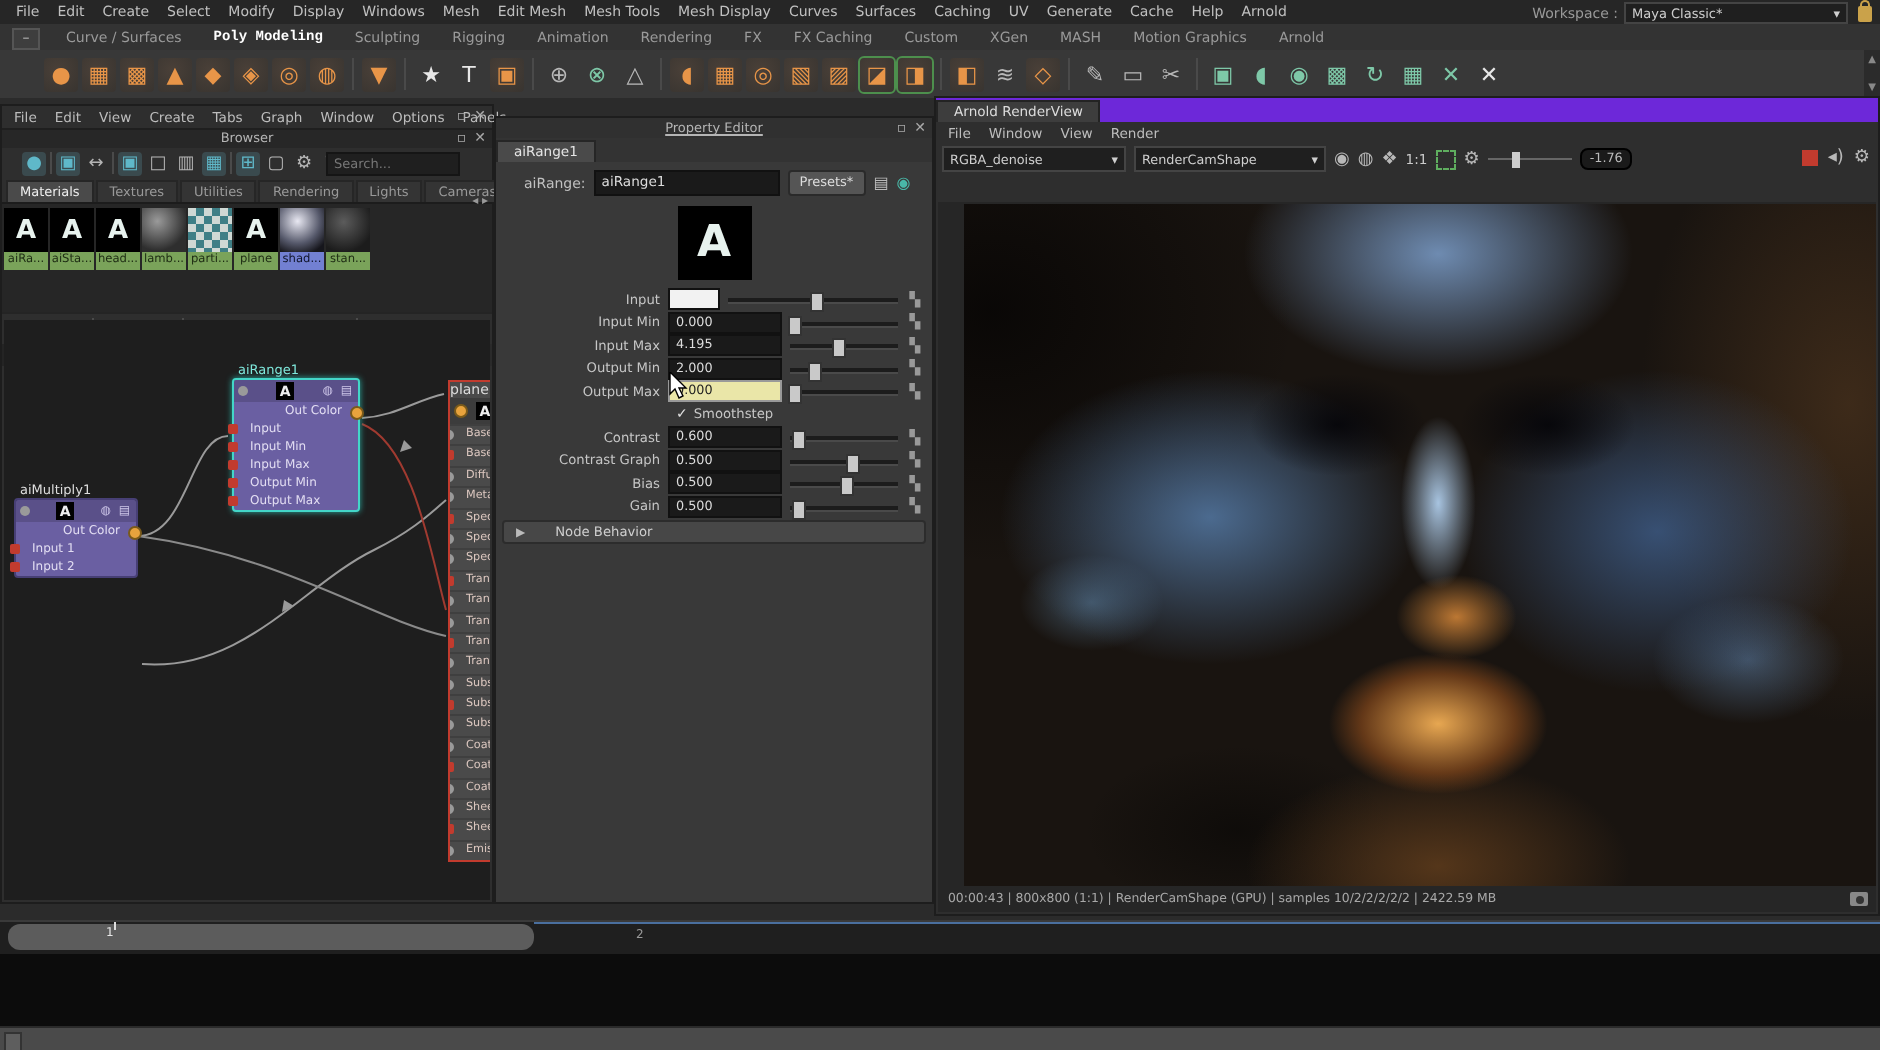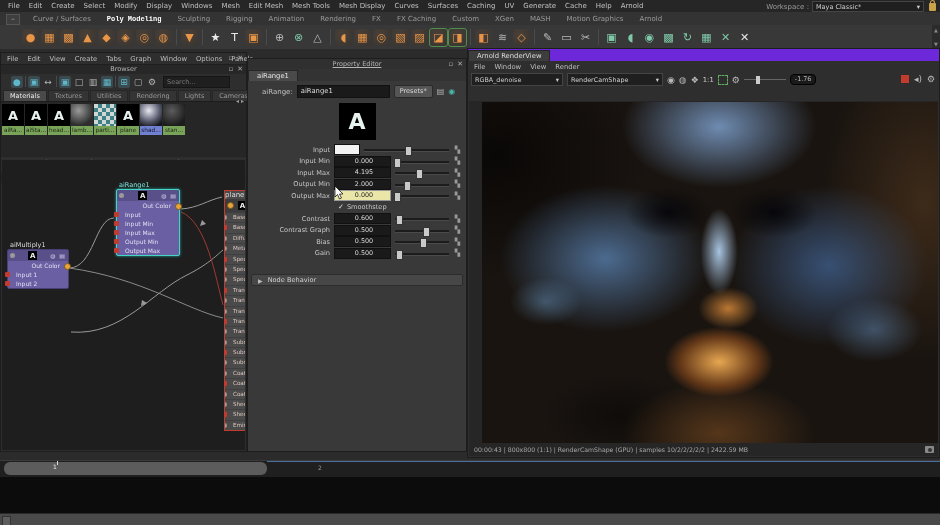--- a/index.html
+++ b/index.html
@@ -106,32 +106,32 @@
   #pe-name{width:88px;height:11px;background:#1a1a1a;border:1px solid #111;color:#ddd;font-size:6.8px;
       line-height:11px;padding-left:3px;}
   #pe-presets{height:11px;background:#555;border:1px solid #2a2a2a;color:#ddd;font-size:6.5px;
       line-height:11px;padding:0 5px;border-radius:2px;}
   .pe-mini{font-size:8px;color:#bbb;} .pe-mini.teal{color:#49b8a8;}
   #pe-thumb{width:37px;height:37px;background:#000;margin:3px auto 4px auto;display:flex;align-items:center;
       justify-content:center;color:#e7f2ee;font-weight:bold;font-size:22px;}
   .attr-row{display:flex;align-items:center;height:11.5px;padding-right:4px;}
   .attr-row .albl{width:82px;text-align:right;color:#c6c6c6;font-size:6.6px;padding-right:4px;flex:0 0 auto;}
   .attr-row .aval{width:52px;height:9px;background:#1a1a1a;border:1px solid #111;color:#ddd;font-size:6.4px;
-      line-height:9px;padding-left:3px;flex:0 0 auto;text-align:center;}
+      line-height:9px;padding-left:3px;flex:0 0 auto;}
   .attr-row .aval.editing{background:#eae6a8;color:#222;border:1px solid #999;}
   .attr-row .aswatch{width:24px;height:9px;background:#f2f2f2;border:1px solid #111;flex:0 0 auto;}
   .attr-row .aslider{position:relative;flex:1;height:9px;margin:0 4px;}
   .attr-row .aslider .track{position:absolute;left:0;right:0;top:4px;height:2px;background:#1c1c1c;border-bottom:1px solid #4a4a4a;}
   .attr-row .aslider .handle{position:absolute;top:1px;width:5px;height:8px;background:#c9c9c9;border:1px solid #333;}
   .attr-row .aend{width:9px;color:#999;font-size:7px;text-align:center;flex:0 0 auto;}
   .attr-row.chk{padding-left:90px;}
   .attr-row.chk .cbox{color:#e0e0e0;font-size:7px;margin-right:3px;}
   .attr-row.chk .clbl{color:#c6c6c6;font-size:6.6px;}
-  .pe-section{height:10px;background:#474747;border:1px solid #2c2c2c;border-radius:2px;margin:15px 3px;
-      display:flex;align-items:center;color:#cfcfcf;font-size:6.6px;gap:5px;padding-left:6px;}
+  .pe-section{height:10px;background:#474747;border:1px solid #2c2c2c;border-radius:2px;margin:1px 3px;
+      display:flex;align-items:center;color:#cfcfcf;font-size:6.6px;gap:15px;padding-left:6px;}
   .pe-section .tri{color:#bbb;font-size:6px;}
   
   #renderview{left:467px;top:48px;width:473px;height:410px;background:#2e2e2e;border:1px solid #1d1d1d;box-sizing:border-box;}
   #rv-tabbar{height:12px;display:flex;align-items:flex-end;background:#6d28d9;}
   #rv-tab{background:#3d3d3d;color:#ddd;font-size:6.8px;padding:1px 8px;border:1px solid #232323;border-bottom:none;}
   #rv-menus{height:11px;display:flex;align-items:center;gap:1px;padding-left:2px;}
   #rv-toolbar{position:relative;height:15px;display:flex;align-items:center;gap:4px;padding-left:3px;}
   .rv-select{height:11px;background:#1f1f1f;border:1px solid #444;color:#cfcfcf;display:flex;align-items:center;
       justify-content:space-between;padding:0 3px;font-size:6.4px;}
   .rv-icon{color:#b8b8b8;font-size:9px;}

